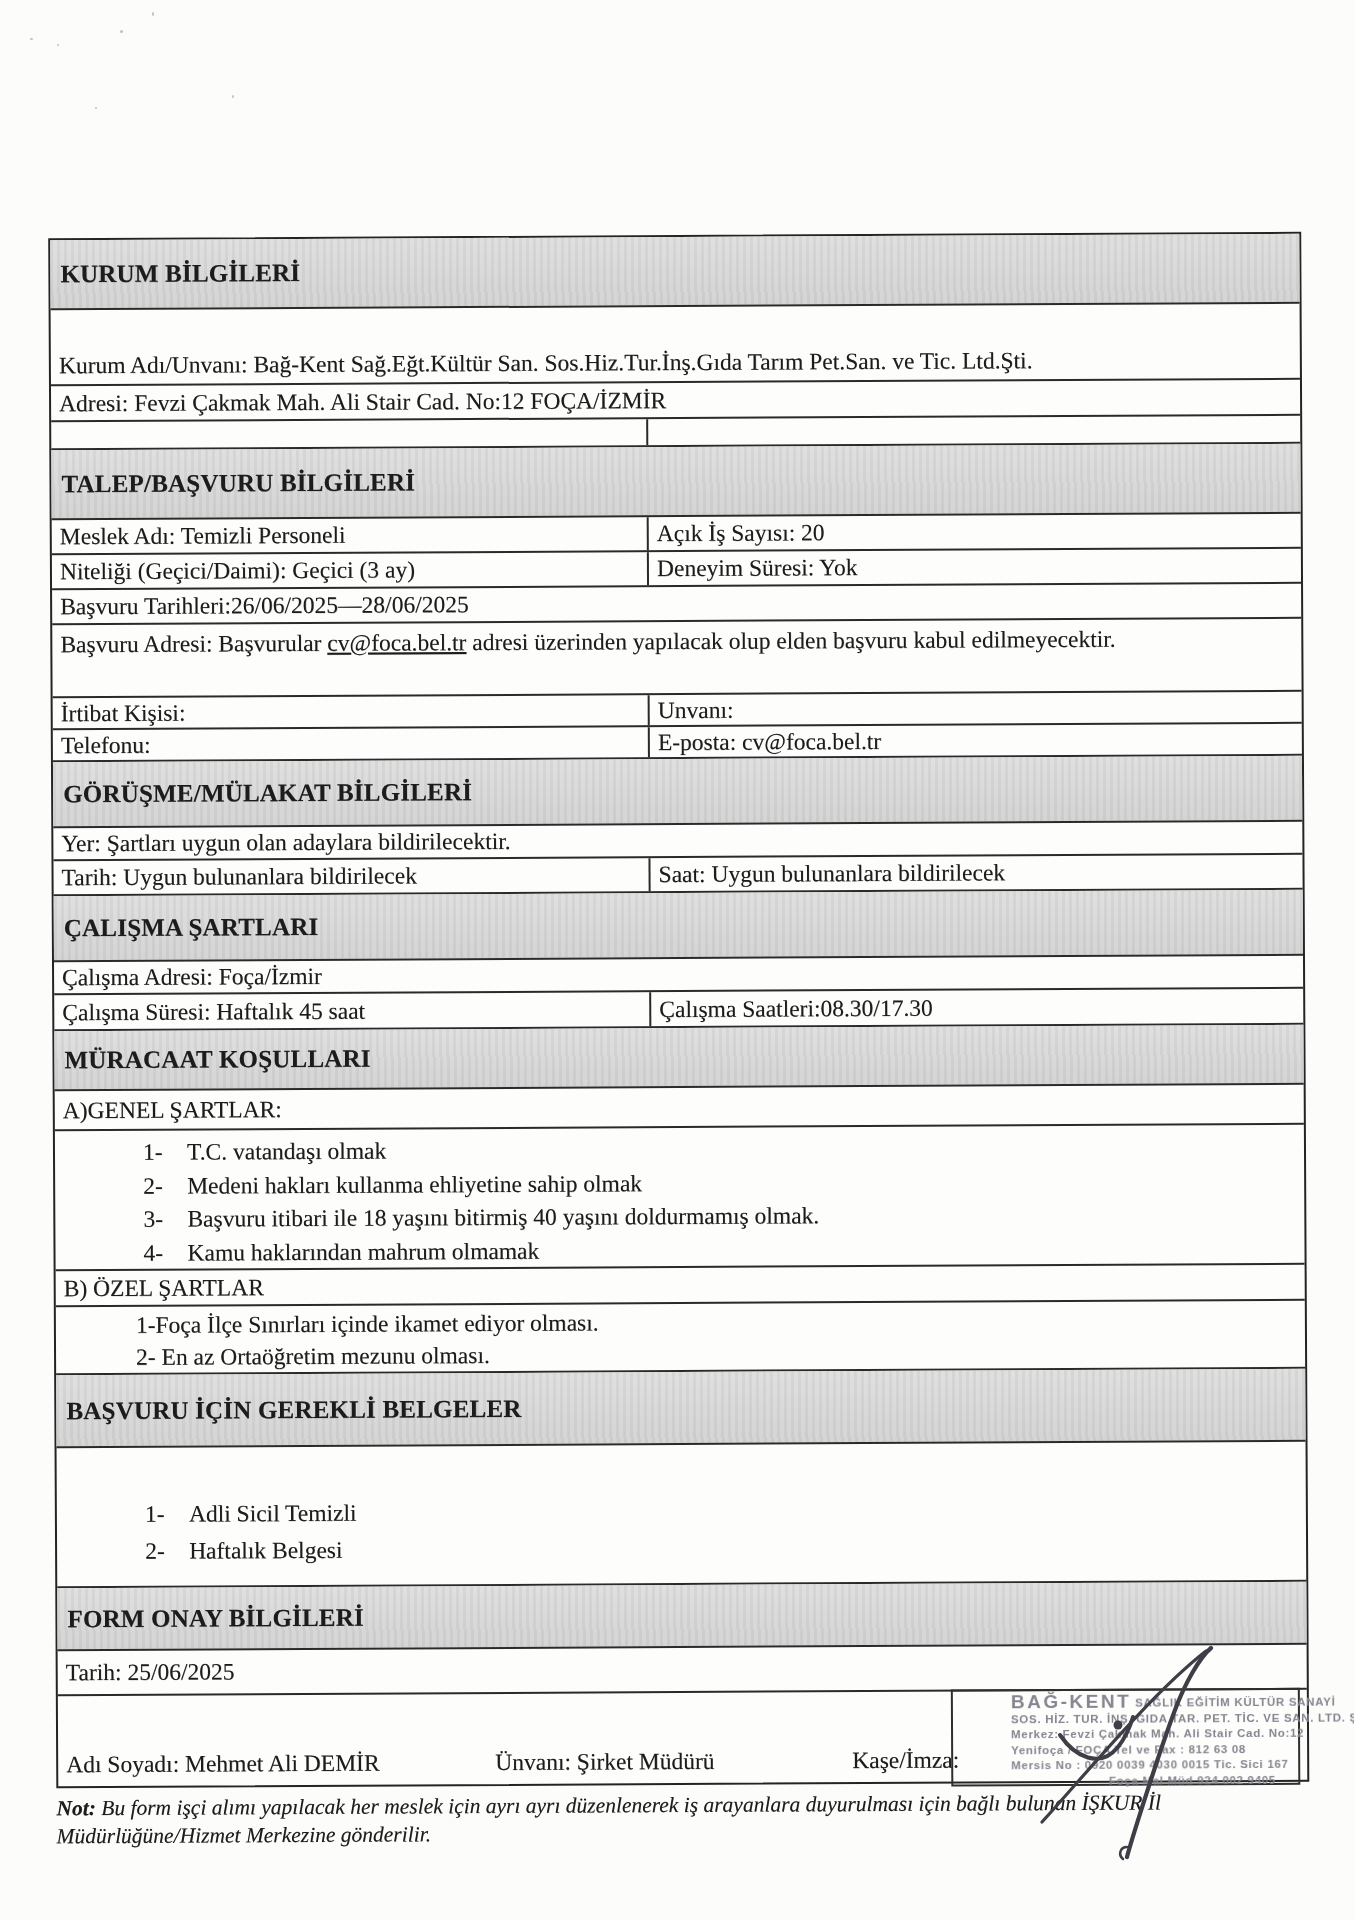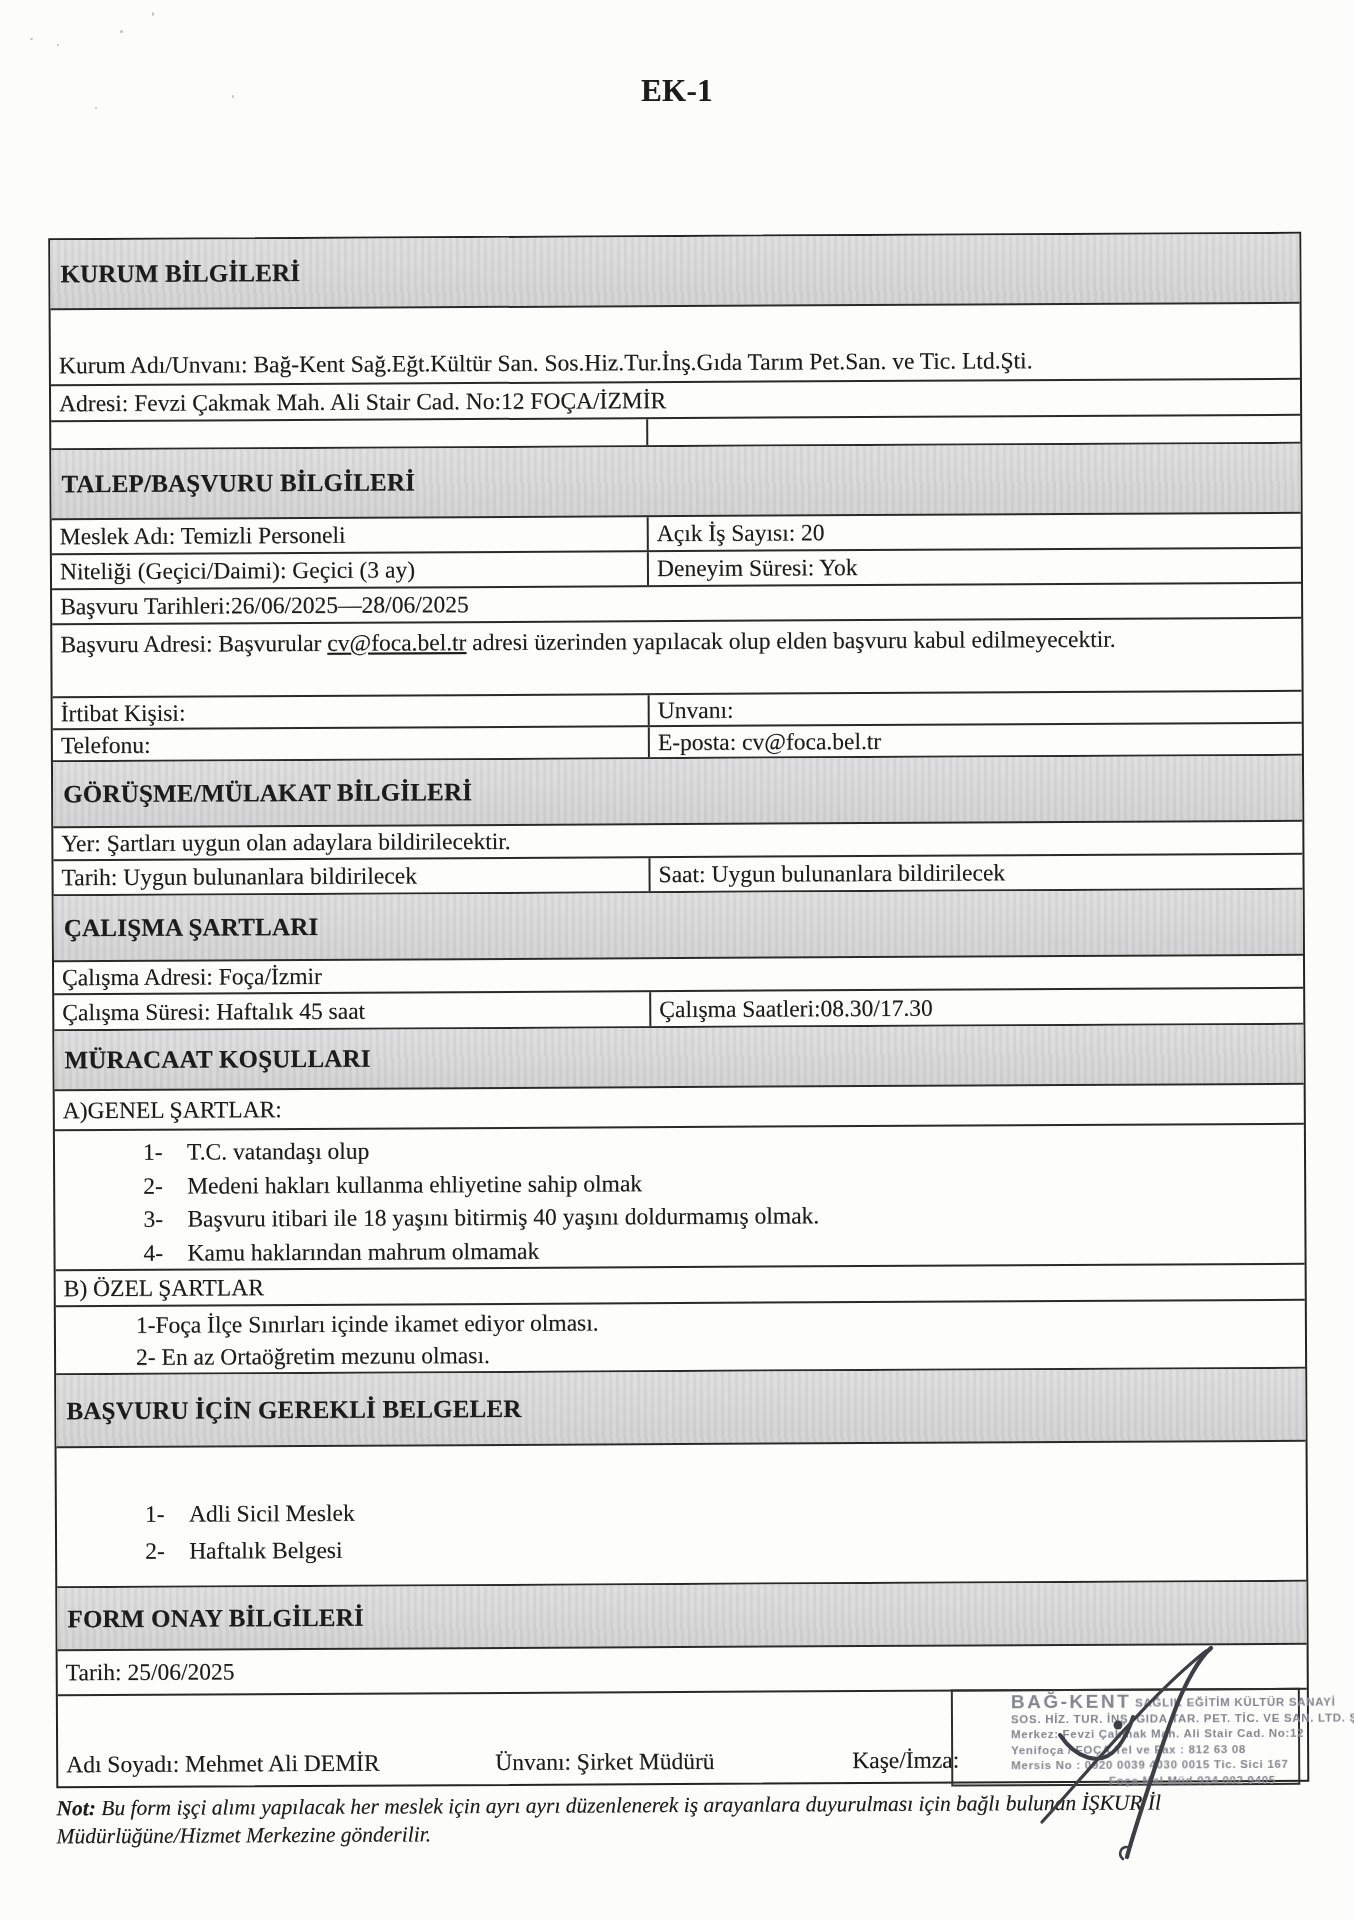--- a/index.html
+++ b/index.html
@@ -87,21 +87,20 @@
 <body>
 
 <div class="speck" style="left:30px;top:38px;width:3px;height:2px;"></div>
 <div class="speck" style="left:57px;top:44px;width:2px;height:2px;"></div>
 <div class="speck" style="left:120px;top:30px;width:3px;height:3px;"></div>
 <div class="speck" style="left:152px;top:12px;width:2px;height:4px;"></div>
 <div class="speck" style="left:232px;top:95px;width:2px;height:3px;"></div>
 <div class="speck" style="left:95px;top:107px;width:2px;height:2px;"></div>
 
 <div class="titleblock">
-  <div>EK-1</div>
 </div>
 
 <div class="sheet">
   <div class="tbl">
 
     <div class="row band" style="height:70px">
       <span>KURUM BİLGİLERİ</span>
     </div>
     <div class="row" style="height:76px">
       <div class="cell bottomalign">Kurum Adı/Unvanı: Bağ-Kent Sağ.Eğt.Kültür San. Sos.Hiz.Tur.İnş.Gıda Tarım Pet.San. ve Tic. Ltd.Şti.</div>
@@ -180,21 +179,21 @@
 
     <div class="row band" style="height:60px">
       <span>MÜRACAAT KOŞULLARI</span>
     </div>
     <div class="row" style="height:40px">
       <div class="cell">A)GENEL ŞARTLAR:</div>
     </div>
     <div class="row list" style="height:140px">
       <div class="li">
           <span class="no">1-</span>
-          <span>T.C. vatandaşı olup</span>
+          <span>T.C. vatandaşı olmak</span>
         </div>
       <div class="li">
           <span class="no">2-</span>
           <span>Medeni hakları kullanma ehliyetine sahip olmak</span>
         </div>
       <div class="li">
           <span class="no">3-</span>
           <span>Başvuru itibari ile 18 yaşını bitirmiş 40 yaşını doldurmamış olmak.</span>
         </div>
       <div class="li">
@@ -209,21 +208,21 @@
       <div class="li2">1-Foça İlçe Sınırları içinde ikamet ediyor olması.</div>
       <div class="li2">2- En az Ortaöğretim mezunu olması.</div>
     </div>
 
     <div class="row band" style="height:73px">
       <span>BAŞVURU İÇİN GEREKLİ BELGELER</span>
     </div>
     <div class="row belgelist" style="height:140px">
       <div class="li">
           <span class="no">1-</span>
-          <span>Adli Sicil Meslek</span>
+          <span>Adli Sicil Temizli</span>
         </div>
       <div class="li">
           <span class="no">2-</span>
           <span>Haftalık Belgesi</span>
         </div>
     </div>
 
     <div class="row band" style="height:63px">
       <span>FORM ONAY BİLGİLERİ</span>
     </div>

